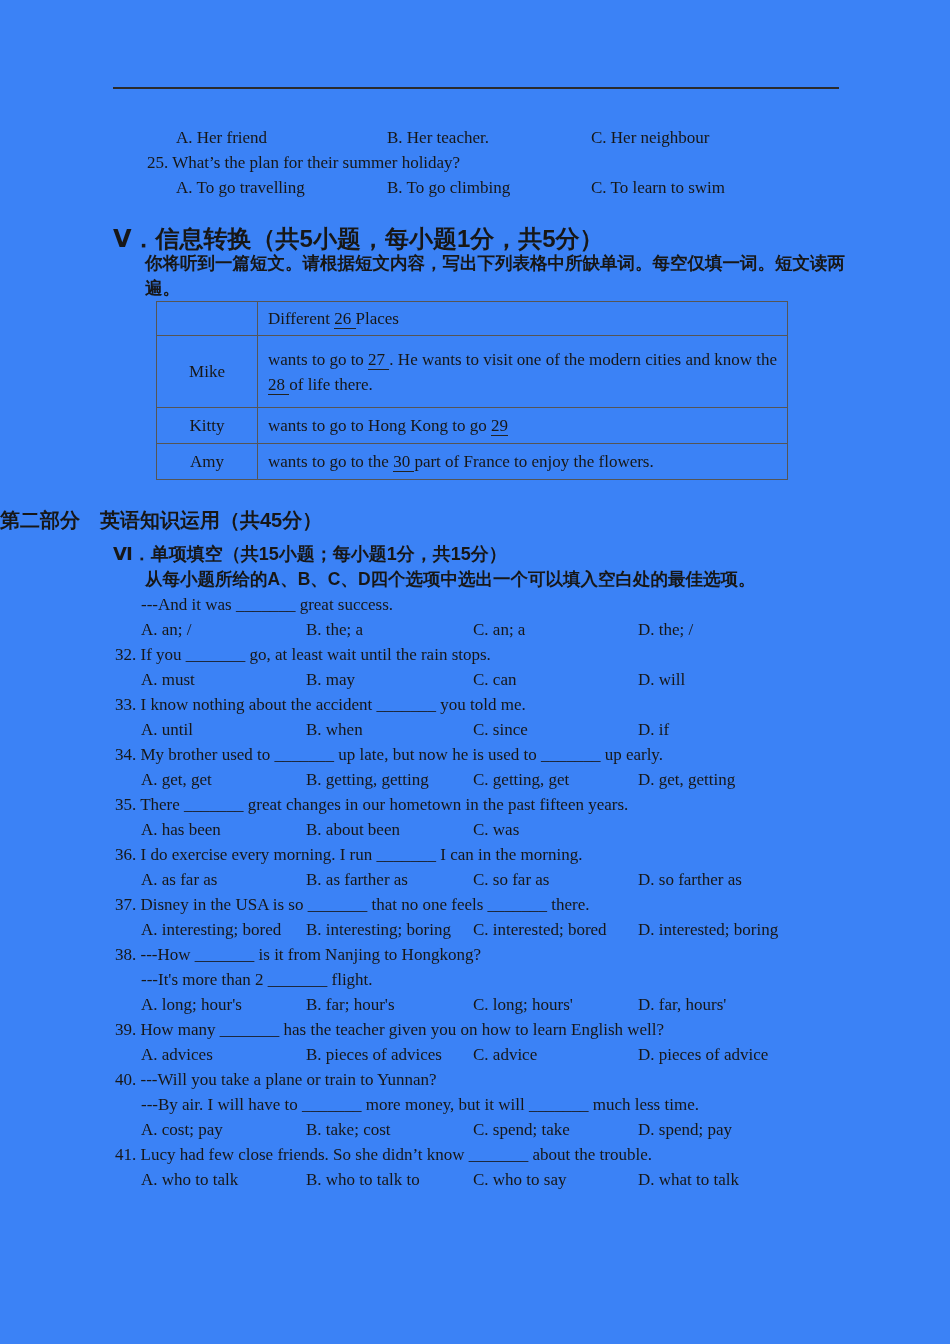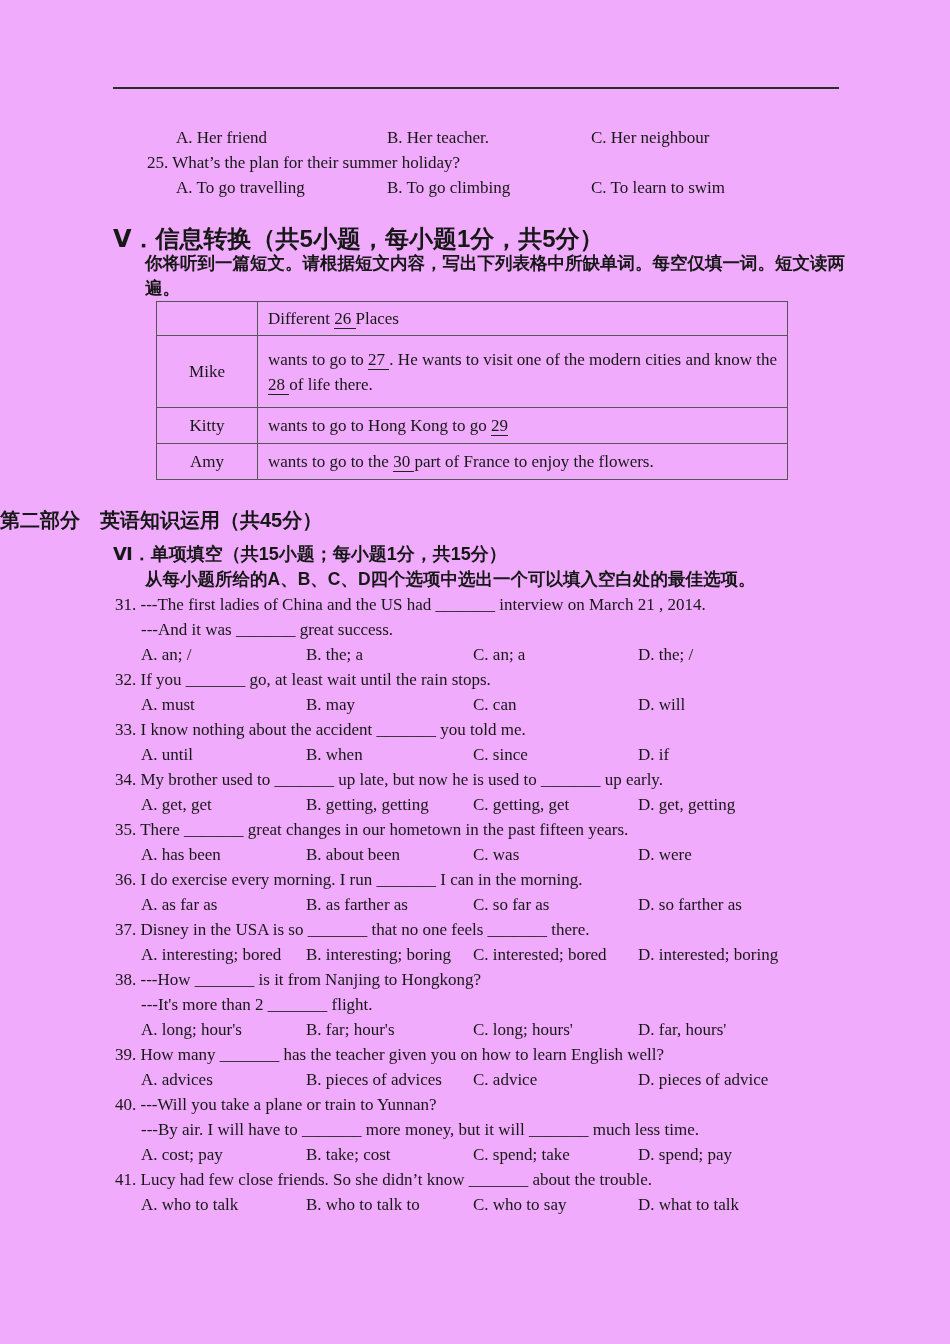--- a/index.html
+++ b/index.html
@@ -1,20 +1,20 @@
 <!DOCTYPE html>
 <html><head>
 <meta charset="utf-8">
 <style>
   * { margin:0; padding:0; box-sizing:border-box; }
   html,body { background:#ffffff; }
   .page {
     position:relative;
     width:950px; height:1344px;
-    background:#f0abfc;
+    background:#3b82f6;
     color:#171717;
     font-family:"Liberation Serif","DejaVu Serif",serif;
     font-size:17px;
     overflow:hidden;
   }
   .header-rule {
     position:absolute; left:113px; top:87px;
     width:726px; height:2px; background:#2b2b2b;
   }
   .content { position:absolute; left:0; top:125px; width:950px; }
@@ -97,21 +97,20 @@
         <td class="content-col"><span>wants to go to the </span><span class="blank-underline"> 30 </span><span> part of France to enjoy the flowers.</span></td>
       </tr>
     </tbody>
       </table>
 
     <div class="cjk part-heading">第二部分　英语知识运用（共45分）</div>
 
     <div class="line cjk sec-heading2">Ⅵ．单项填空（共15小题；每小题1分，共15分）</div>
     <div class="line cjk instr">从每小题所给的A、B、C、D四个选项中选出一个可以填入空白处的最佳选项。</div>
 
-    <div class="line l-num">31. ---The first ladies of China and the US had _______ interview on March 21 , 2014.</div>
     <div class="line l-cont">---And it was _______ great success.</div>
     <div class="line opt4">
       <span>A. an; /</span>
       <span>B. the; a</span>
       <span>C. an; a</span>
       <span>D. the; /</span>
     </div>
 
     <div class="line l-num">32. If you _______ go, at least wait until the rain stops.</div>
     <div class="line opt4">
@@ -135,21 +134,20 @@
       <span>B. getting, getting</span>
       <span>C. getting, get</span>
       <span>D. get, getting</span>
     </div>
 
     <div class="line l-num">35. There _______ great changes in our hometown in the past fifteen years.</div>
     <div class="line opt4">
       <span>A. has been</span>
       <span>B. about been</span>
       <span>C. was</span>
-      <span>D. were</span>
     </div>
 
     <div class="line l-num">36. I do exercise every morning. I run _______ I can in the morning.</div>
     <div class="line opt4">
       <span>A. as far as</span>
       <span>B. as farther as</span>
       <span>C. so far as</span>
       <span>D. so farther as</span>
     </div>
 

